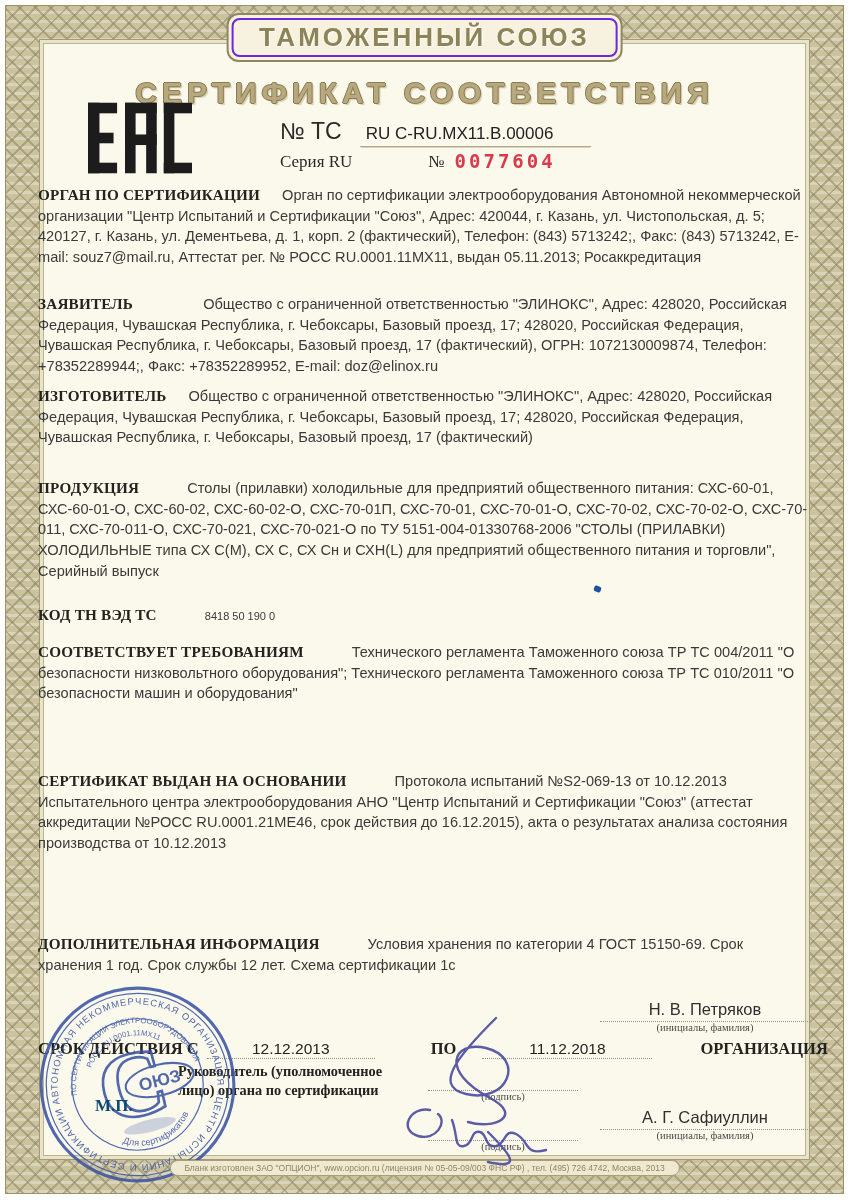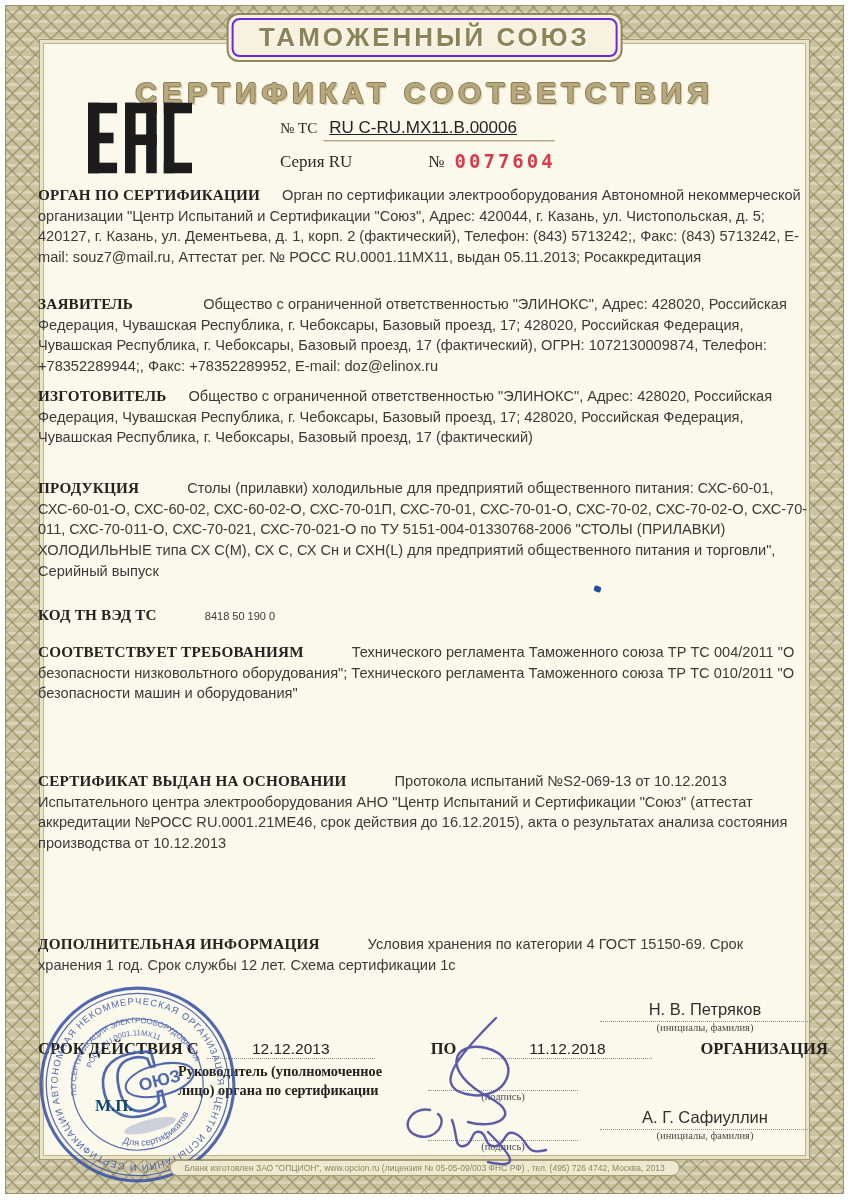--- a/index.html
+++ b/index.html
@@ -27,23 +27,23 @@
   .plaque-text{font-weight:800;font-size:26px;letter-spacing:3px;color:#8c8357;
     text-shadow:1px 1px 0 #ffffff;white-space:nowrap;}
 
   .doc-title{position:absolute;left:0;right:0;top:76px;text-align:center;
     font-weight:800;font-size:30px;letter-spacing:5px;color:#b7a87e;white-space:nowrap;
     text-shadow:1px 0 #8a7c54,-1px 0 #8a7c54,0 1px #8a7c54,0 -1px #8a7c54,2px 2px 1px #d8cfae;}
 
   .eac{position:absolute;left:88px;top:92px;}
 
   .numrow{position:absolute;left:280px;top:118px;display:flex;align-items:baseline;}
-  .numrow .lbl{font-family:Liberation Serif, serif;font-size:15px;color:#2a2a26;margin-right:6px;}
+  .numrow .lbl{font-family:Liberation Sans, sans-serif;font-size:23px;color:#2a2a26;margin-right:18px;}
   .tc-value{font-size:17px;color:#222;border-bottom:1px solid #b0a88f;padding:0 38px 2px 6px;
-    box-shadow:0 2px 0 -1px #d8d2ba;text-decoration:underline;}
+    box-shadow:0 2px 0 -1px #d8d2ba;}
   .serrow{position:absolute;left:280px;top:150px;display:flex;align-items:flex-end;}
   .serrow .lbl{font-family:"Liberation Serif",serif;font-size:17px;color:#2a2a26;}
   .serrow .no{font-family:"Liberation Serif",serif;font-size:17px;color:#2a2a26;margin-left:76px;margin-right:10px;}
   .series-red{font-family:"DejaVu Sans Mono",monospace;font-weight:bold;font-size:19px;
     letter-spacing:3px;color:#d93a4c;}
 
   .section{position:absolute;left:38px;width:772px;font-size:14.6px;line-height:1.42;color:#3a3a38;}
   .section .slabel{font-family:"Liberation Serif",serif;font-weight:bold;font-size:15.2px;
     color:#23231f;letter-spacing:.2px;}
   .gap-s{display:inline-block;width:22px;}

